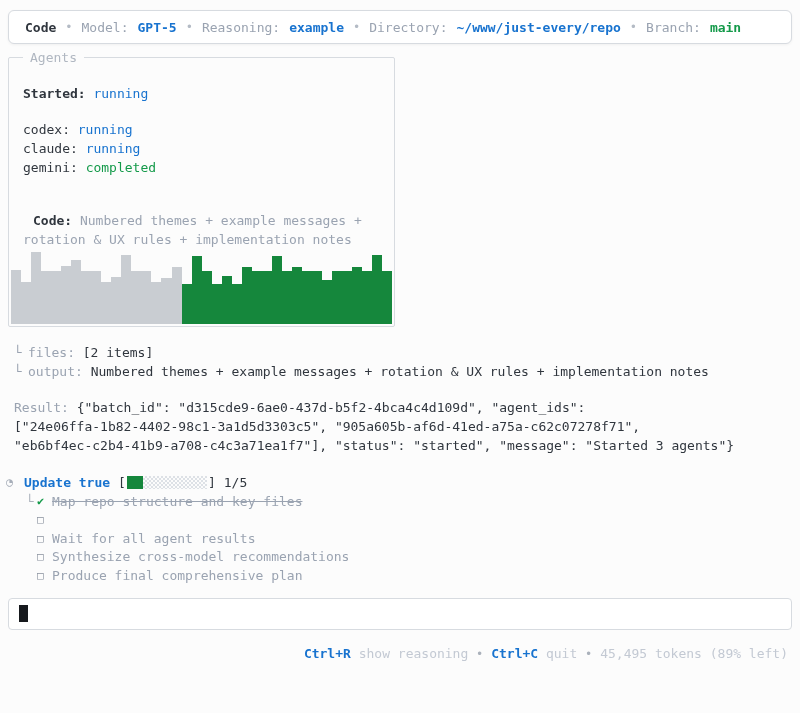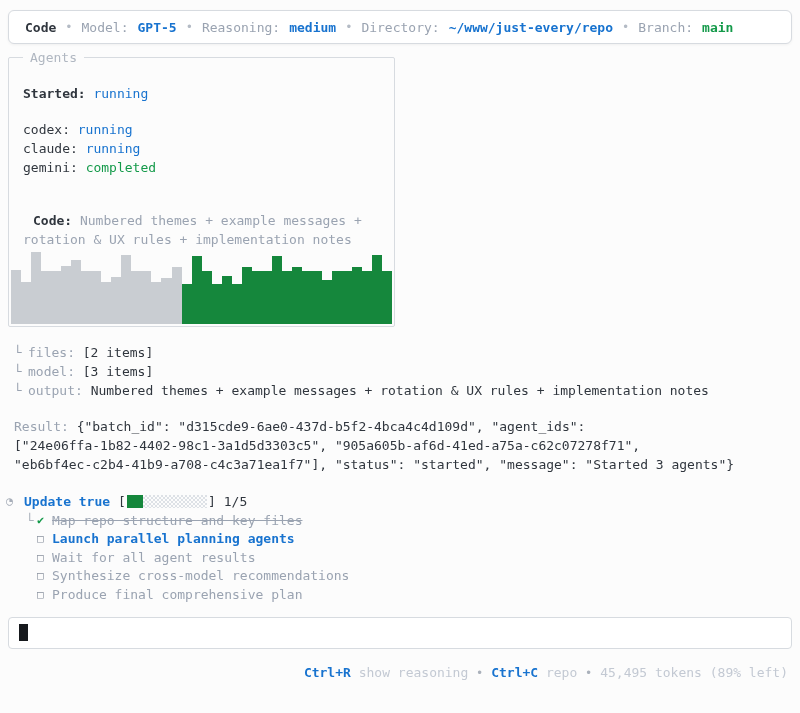--- a/index.html
+++ b/index.html
@@ -101,21 +101,21 @@
 </head>
 <body>
 
 <div class="header-box">
   <span class="bold">Code</span>
   <span class="dot">•</span>
   <span class="g">Model:</span>
   <span class="b bold">GPT-5</span>
   <span class="dot">•</span>
   <span class="g">Reasoning:</span>
-  <span class="b bold">medium</span>
+  <span class="b bold">example</span>
   <span class="dot">•</span>
   <span class="g">Directory:</span>
   <span class="b bold">~/www/just-every/repo</span>
   <span class="dot">•</span>
   <span class="g">Branch:</span>
   <span class="grn bold">main</span>
 </div>
 
 <div class="agents-panel">
   <span class="panel-title">Agents</span>
@@ -184,24 +184,20 @@
       <div class="bar" style="height: 72%; background: rgb(21, 135, 60);"></div>
       <div class="bar" style="height: 95%; background: rgb(21, 135, 60);"></div>
       <div class="bar" style="height: 72%; background: rgb(21, 135, 60);"></div>
     </div>
 </div>
 
 <div class="meta-block">
   <div class="meta-row">
     <span class="prefix">└</span><span class="g">files:</span>
     <span>[2 items]</span>
-  </div>
-  <div class="meta-row">
-    <span class="prefix">└</span><span class="g">model:</span>
-    <span>[3 items]</span>
   </div>
   <div class="meta-row">
     <span class="prefix">└</span><span class="g">output:</span>
     <span>Numbered themes + example messages + rotation &amp; UX rules + implementation notes</span>
   </div>
 </div>
 
 <div class="result-block">
   <div>
     <span class="g">Result:</span>
@@ -225,21 +221,20 @@
   </div>
   <ul class="plan-items">
     <li class="plan-item">
       <span class="tree">└</span>
       <span class="marker check">✔</span>
       <span class="item-done">Map repo structure and key files</span>
     </li>
     <li class="plan-item">
       <span class="tree"></span>
       <span class="marker box">□</span>
-      <span class="item-current">Launch parallel planning agents</span>
     </li>
     <li class="plan-item">
       <span class="tree"></span>
       <span class="marker box">□</span>
       <span class="item-pending">Wait for all agent results</span>
     </li>
     <li class="plan-item">
       <span class="tree"></span>
       <span class="marker box">□</span>
       <span class="item-pending">Synthesize cross-model recommendations</span>
@@ -254,16 +249,16 @@
 
 <div class="composer">
   <span class="cursor-block"></span>
 </div>
 
 <div class="footer">
   <span class="key">Ctrl+R</span>
   <span>show reasoning</span>
   <span class="dot">•</span>
   <span class="key">Ctrl+C</span>
-  <span>repo</span>
+  <span>quit</span>
   <span class="dot">•</span>
   <span>45,495 tokens (89% left)</span>
 </div>
 
 </body></html>

